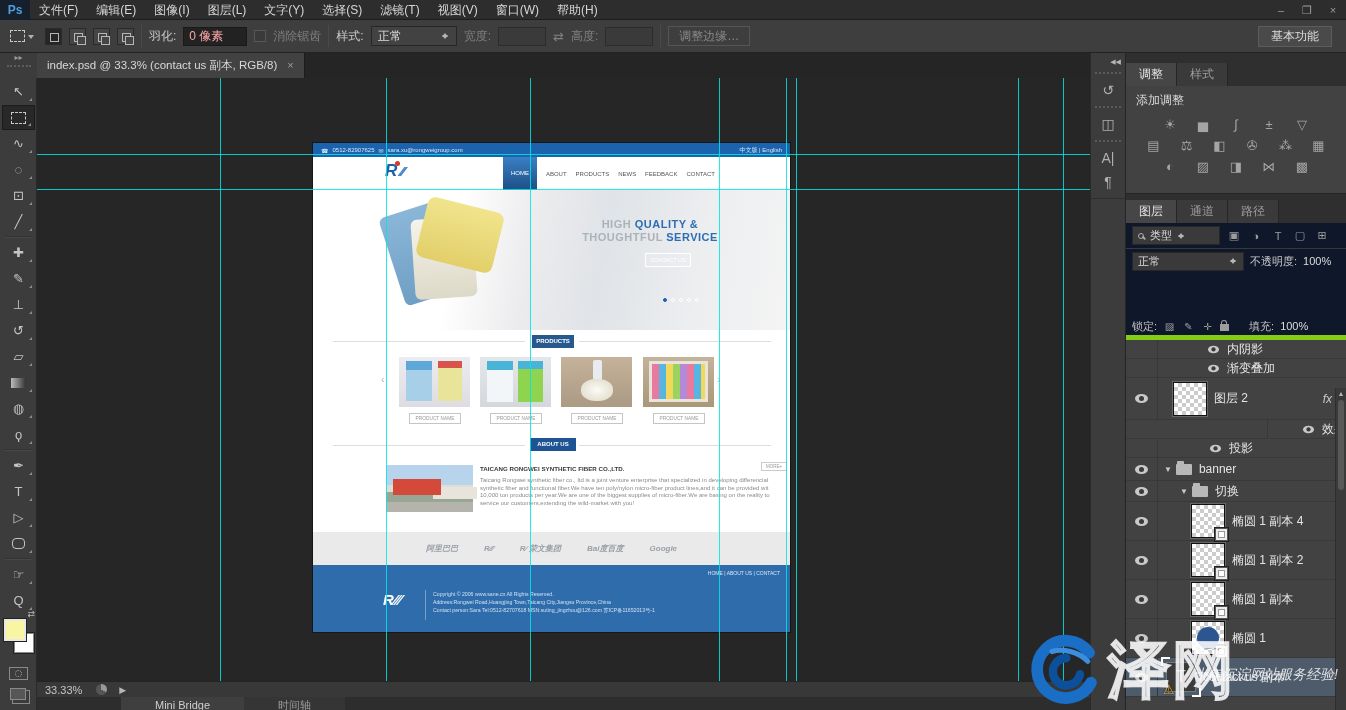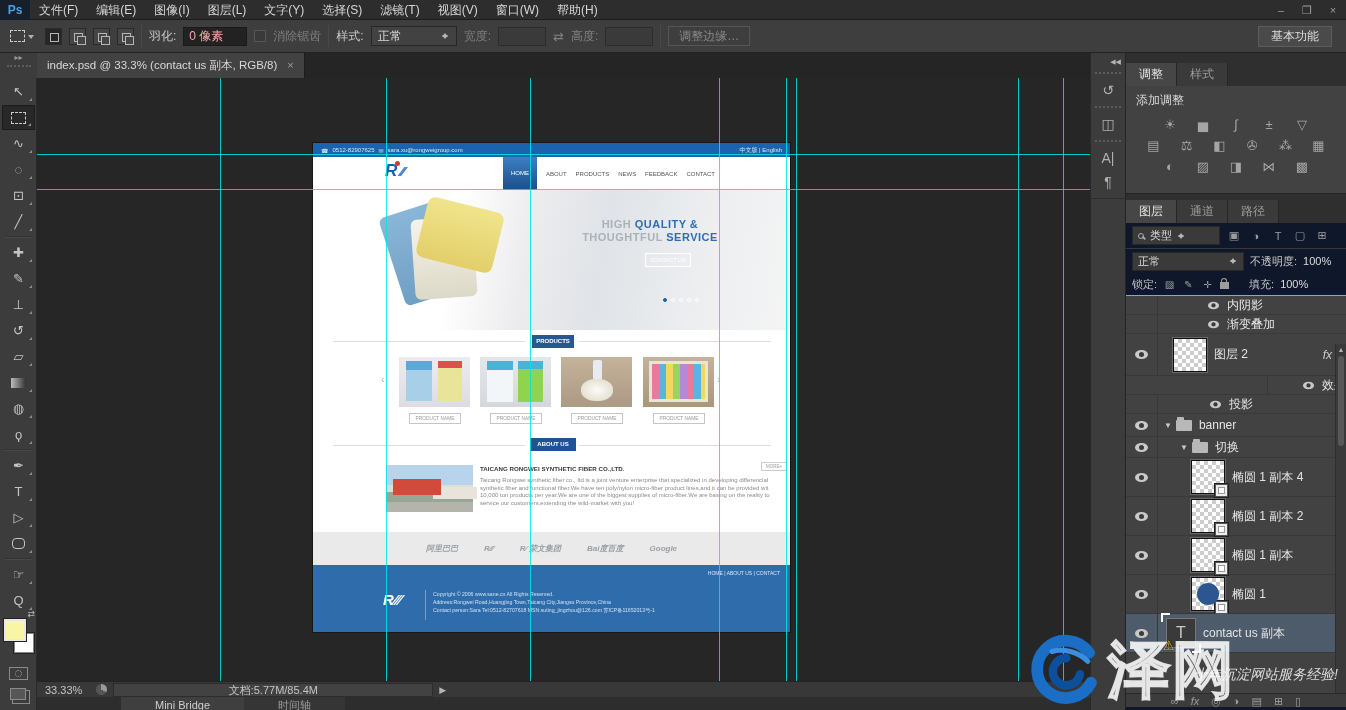--- a/index.html
+++ b/index.html
@@ -141,21 +141,21 @@
   .grouphead{background:#2f2f2f;display:flex;align-items:flex-end;height:33px;}
   .ptab{font-size:12px;color:#9b9b9b;background:#3a3a3a;height:23px;line-height:23px;padding:0 13px;border-right:1px solid #262626;}
   .ptab.active{background:#464646;color:#e2e2e2;}
   #adjcontent{height:108px;background:#424242;border-bottom:1px solid #242424;}
   #addadj{color:#dadada;font-size:12px;padding:6px 0 2px 10px;}
   .adjrow{display:flex;justify-content:center;gap:13px;margin-top:6px;}
   .adjico{color:#a5a5a5;font-size:13px;width:20px;text-align:center;}
   .lrowbar{display:flex;align-items:center;padding:0 6px;gap:6px;color:#c6c6c6;font-size:11px;}
   #filterrow{height:26px;border-bottom:1px solid #383838;}
   #blendrow{height:24px;}
-  #lockrow{height:23px;border-bottom:1px solid #84cc16;}
+  #lockrow{height:23px;border-bottom:5px solid #84cc16;margin-top:44px;}
   .pselect{background:#3a3a3a;border:1px solid #272727;color:#ddd;font-size:11px;height:19px;display:flex;align-items:center;gap:6px;padding:0 5px;}
   .mag{width:6px;height:6px;border:1.5px solid #aaa;border-radius:50%;position:relative;display:inline-block;}
   .mag::after{content:"";position:absolute;width:4px;height:1.5px;background:#aaa;transform:rotate(45deg);right:-3px;bottom:-1px;}
   .fico{color:#9d9d9d;font-size:11px;width:16px;text-align:center;}
   .lockico{color:#9d9d9d;font-size:10px;width:13px;text-align:center;}
   .locksh{width:9px;height:7px;background:#9d9d9d;position:relative;display:inline-block;margin-top:3px;}
   .locksh::before{content:"";position:absolute;top:-4px;left:1px;width:4px;height:4px;border:1.5px solid #9d9d9d;border-bottom:none;border-radius:3px 3px 0 0;}
   .val{color:#ddd;}
 
   
@@ -423,21 +423,20 @@
     <div class="vguide" style="left:759px;"></div>
     <div class="vguide" style="left:981px;"></div>
     <div class="vguide" style="left:1026px;"></div>
     <div class="hguide" style="top:76px;"></div>
     <div class="hguide" style="top:111px;"></div>
   </div>
 
   <div id="statusbar" class="abs">
     <span id="zoomfield">33.33%</span>
     <span class="pieico"></span>
-    <span id="docfield">文档:5.77M/85.4M</span>
     <span id="docplay">▶</span>
   </div>
   <div id="bottomstrip" class="abs">
     <span class="btab t1">Mini Bridge</span>
     <span class="btab t2">时间轴</span>
   </div>
 
   <div id="pstrip" class="abs">
     <div class="expander">◀◀</div>
     <div class="stripgroup">

